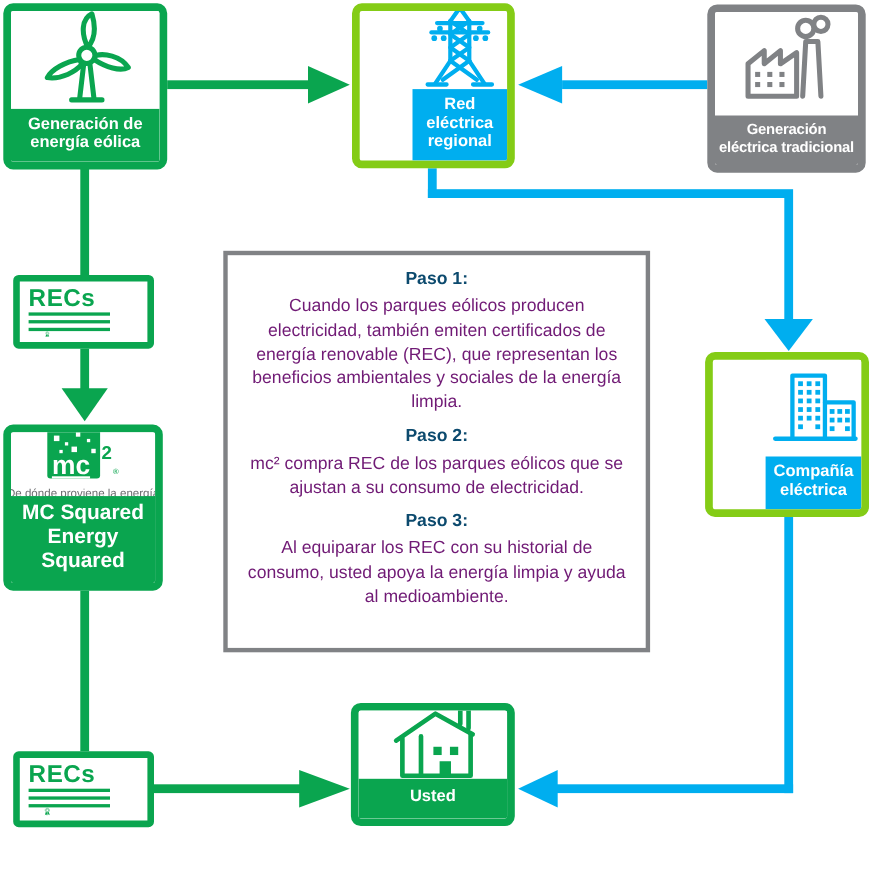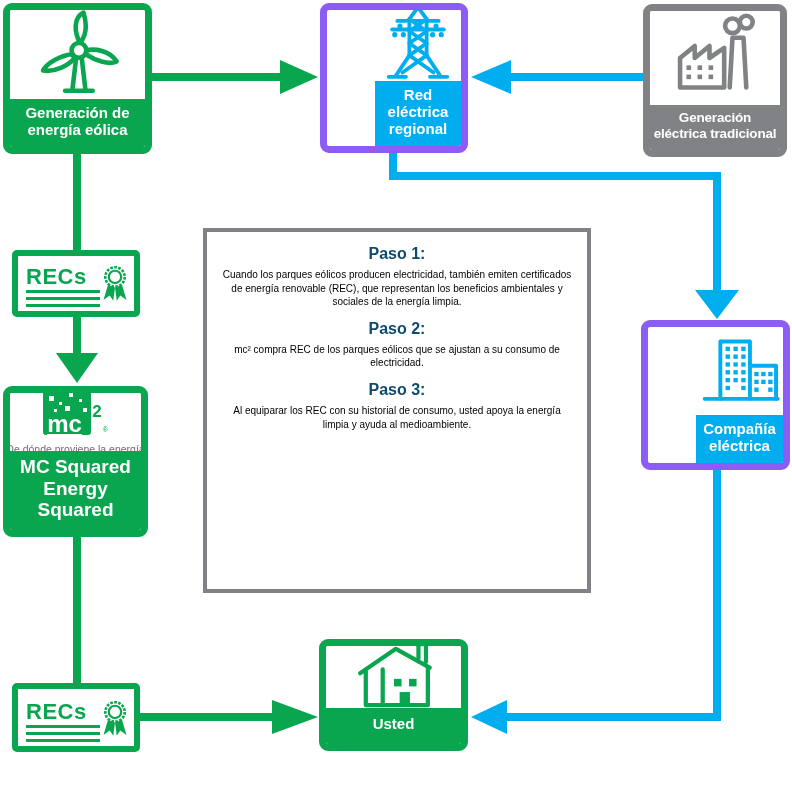--- a/index.html
+++ b/index.html
@@ -3,41 +3,41 @@
 <meta charset="utf-8">
 <style>
   html,body{margin:0;padding:0;background:#ffffff;}
   .canvas{
     position:relative;width:792px;height:792px;background:#ffffff;overflow:hidden;
     font-family:"Liberation Sans","DejaVu Sans",sans-serif;
   }
   
   .node{position:absolute;border-radius:9px;display:flex;flex-direction:column;overflow:hidden;box-sizing:border-box;background:#fff;}
   .node.green{border:7px solid #0aa54f;}
-  .node.blue{border:7px solid #8b5cf6;padding-left:48px;}
+  .node.blue{border:7px solid #84cc16;padding-left:48px;}
   .node.gray{border:7px solid #808285;}
   .icon-area{flex:1;display:flex;align-items:center;justify-content:center;background:#fff;min-height:0;}
   .band{color:#fff;font-weight:bold;text-align:center;line-height:1.14;padding:5px 1px 9px;}
   .node.green .band{background:#0aa54f;}
   .node.blue .band{background:#00aeef;}
   .node.gray .band{background:#808285;}
   .band{font-size:15px;}
   .band.small{font-size:13.5px;letter-spacing:-0.2px;}
   .band.large{font-size:19px;}
   .band.single{padding:7px 1px 12px;}
   
-  .cert{position:absolute;border:6px solid #0aa54f;border-radius:5px;background:#fff;box-sizing:border-box;display:flex;align-items:flex-end;padding:4px 4px 4px 8px;}
+  .cert{position:absolute;border:6px solid #0aa54f;border-radius:5px;background:#fff;box-sizing:border-box;display:flex;align-items:flex-start;padding:4px 4px 4px 8px;flex-direction:column;}
   .cert-left{flex:1;}
   .cert-title{color:#0aa54f;font-weight:bold;font-size:22px;line-height:1;letter-spacing:0.5px;}
   .cert-line{height:3px;background:#0aa54f;margin-top:4px;width:74px;}
   .cert-line.first{margin-top:2px;}
   
   .stepbox{position:absolute;left:203px;top:228px;width:388px;height:365px;border:4px solid #808285;background:#fff;box-sizing:border-box;text-align:center;padding:2px 15px 0;}
   .step-title{color:#0c4a6e;font-weight:bold;font-size:16px;margin:11px 0 5px;}
-  .step-body{color:#000000;font-size:10px;line-height:1.36;margin:0;}
+  .step-body{color:#701a75;font-size:16px;line-height:1.36;margin:0;}
   
   .hline,.vline{position:absolute;}
   .c-green{background:#0aa54f;}
   .c-blue{background:#00aeef;}
   .tri{position:absolute;width:0;height:0;}
   .tri-right-green{border-top:17px solid transparent;border-bottom:17px solid transparent;border-left:38px solid #0aa54f;}
   .tri-left-blue{border-top:17px solid transparent;border-bottom:17px solid transparent;border-right:40px solid #00aeef;}
   .tri-down-green{border-left:21px solid transparent;border-right:21px solid transparent;border-top:30px solid #0aa54f;}
   .tri-down-blue{border-left:22px solid transparent;border-right:22px solid transparent;border-top:29px solid #00aeef;}
   

